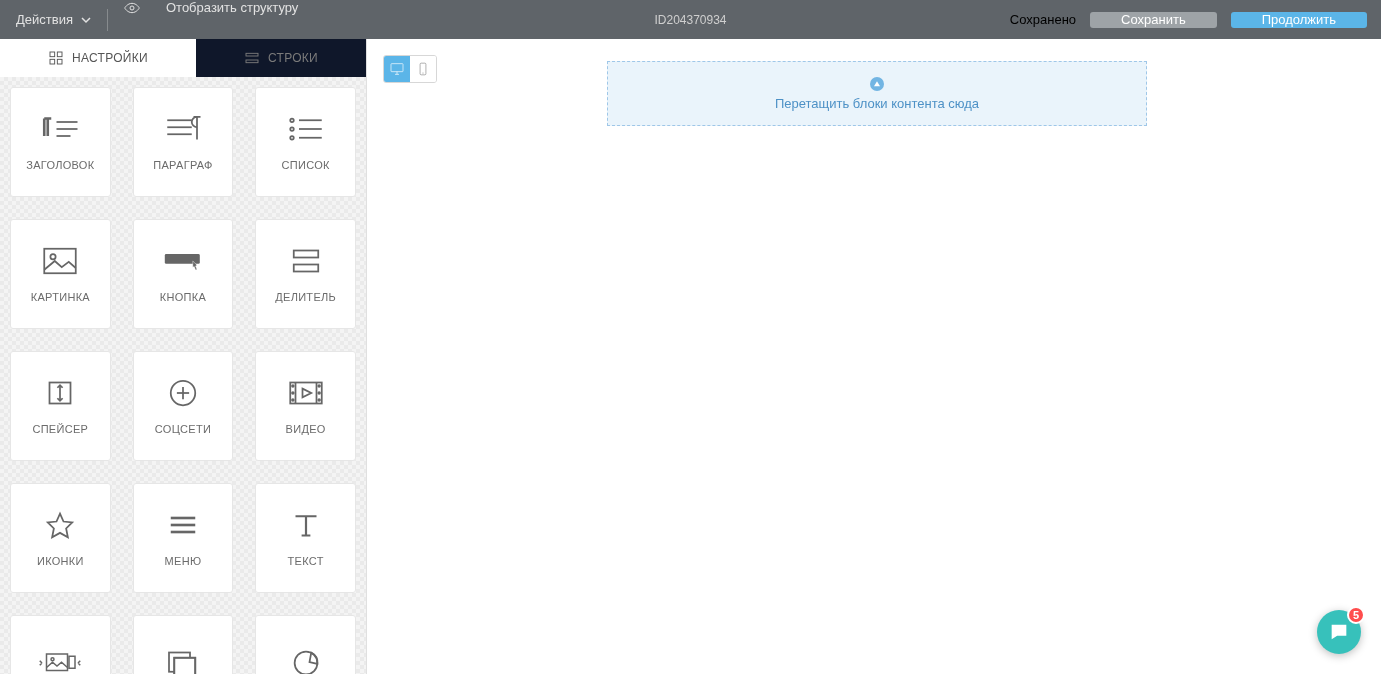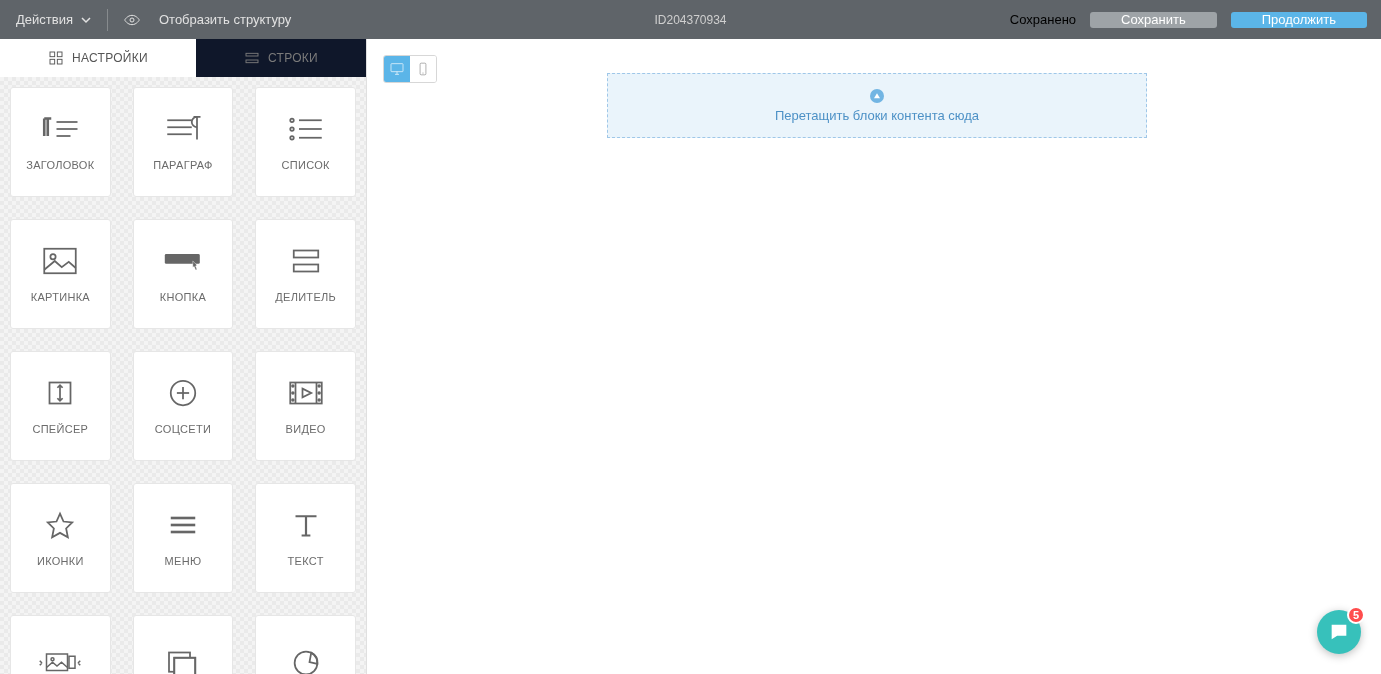--- a/index.html
+++ b/index.html
@@ -17,21 +17,21 @@
   }
   .topbar-left { display: flex; align-items: center; height: 100%; }
   .actions-btn {
     display: flex; align-items: center; gap: 8px;
     padding: 0 16px; height: 100%;
     cursor: pointer;
     text-align: right;
   }
   .vdiv { width: 1px; height: 22px; background: rgba(255,255,255,0.25); }
   .structure-btn {
-    display: flex; align-items: center; gap: 19px;
+    display: flex; align-items: flex-start; gap: 26px;
     padding: 0 16px; height: 100%; cursor: pointer;
   }
   .topbar-center {
     position: absolute; left: 50%; transform: translateX(-50%);
     font-size: 12px; color: #cfcfcf;
   }
   .topbar-right {
     margin-left: auto; display: flex; align-items: center; gap: 14px;
     padding-right: 14px;
   }
@@ -106,21 +106,21 @@
     width: 26px; height: 26px;
     display: flex; align-items: center; justify-content: center;
     cursor: pointer; background:#fff;
   }
   .device-btn.active { background: #5bb5e8; }
   .device-btn svg { stroke:#777; fill:none; }
   .device-btn.active svg { stroke:#fff; }
 
   .dropzone {
     position: absolute;
-    top: 34px; left: 240px;
+    top: 22px; left: 240px;
     width: 540px; height: 65px;
     border: 1px dashed #9fc7e8;
     background: #eaf4fb;
     display: flex; flex-direction: column;
     align-items: center; justify-content: center;
     gap: 5px;
     color: #4d91c6;
     font-size: 13px;
   }
   .dropzone .arrow {

